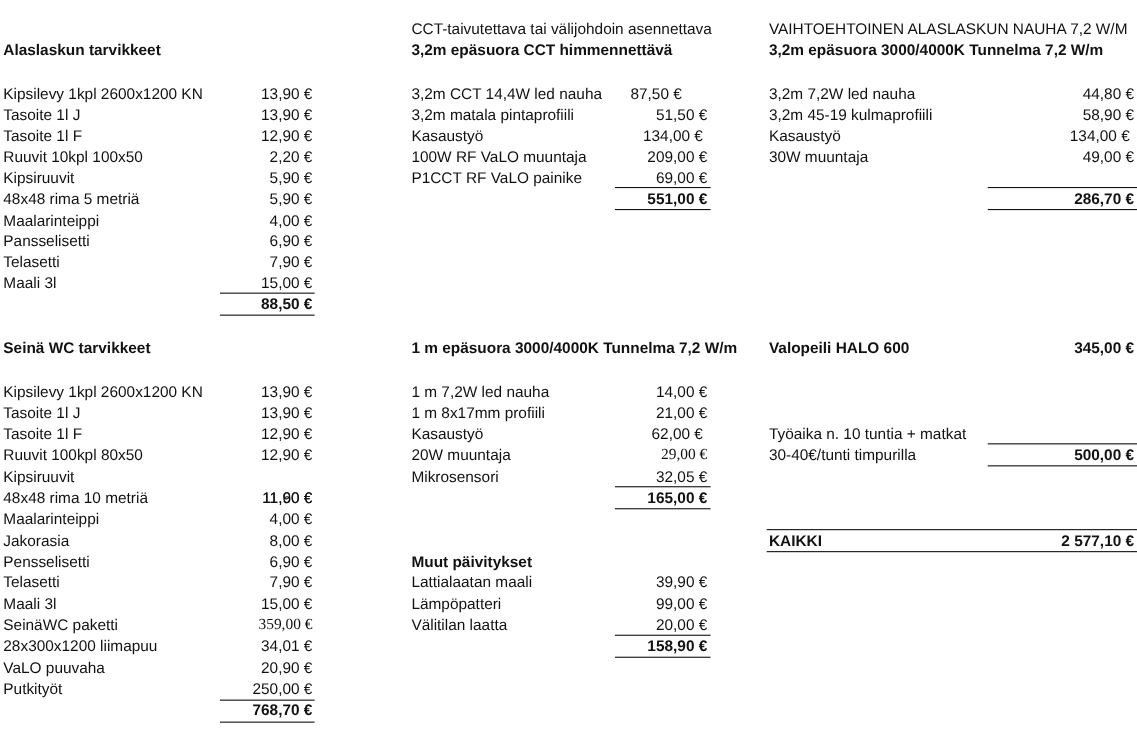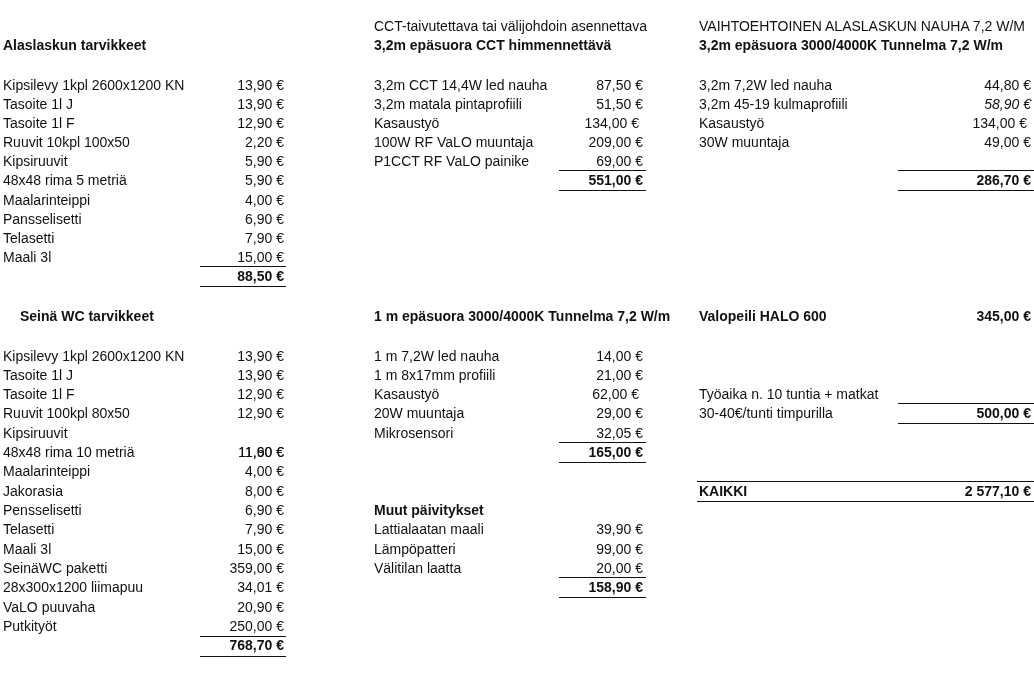--- a/index.html
+++ b/index.html
@@ -40,21 +40,21 @@
   <div class="hl" style="left:200px;width:86px;top:266px;"></div>
   <div class="cell r b" style="left:190px;width:94px;top:267px;">88,50 €</div>
   <div class="hl" style="left:200px;width:86px;top:286px;"></div>
 </div>
 
 <div>
   <div class="cell" style="left:374px;top:17px;">CCT-taivutettava tai välijohdoin asennettava</div>
   <div class="cell b" style="left:374px;top:36px;">3,2m epäsuora CCT himmennettävä</div>
 
   <div class="cell" style="left:374px;top:76px;">3,2m CCT 14,4W led nauha</div>
-  <div class="cell r" style="left:550px;width:93px;top:76px;">87,50 €</div>
+  <div class="cell r" style="left:550px;width:93px;top:76px;text-align:center;">87,50 €</div>
   <div class="cell" style="left:374px;top:95px;">3,2m matala pintaprofiili</div>
   <div class="cell r" style="left:550px;width:93px;top:95px;">51,50 €</div>
   <div class="cell" style="left:374px;top:114px;">Kasaustyö</div>
   <div class="cell r" style="left:550px;width:89px;top:114px;">134,00 €</div>
   <div class="cell" style="left:374px;top:133px;">100W RF VaLO muuntaja</div>
   <div class="cell r" style="left:550px;width:93px;top:133px;">209,00 €</div>
   <div class="cell" style="left:374px;top:152px;">P1CCT RF VaLO painike</div>
   <div class="cell r" style="left:550px;width:93px;top:152px;">69,00 €</div>
 
   <div class="hl" style="left:559px;width:87px;top:170px;"></div>
@@ -62,33 +62,33 @@
   <div class="hl" style="left:559px;width:87px;top:190px;"></div>
 </div>
 
 <div>
   <div class="cell" style="left:699px;top:17px;">VAIHTOEHTOINEN ALASLASKUN NAUHA 7,2 W/M</div>
   <div class="cell b" style="left:699px;top:36px;">3,2m epäsuora 3000/4000K Tunnelma 7,2 W/m</div>
 
   <div class="cell" style="left:699px;top:76px;">3,2m 7,2W led nauha</div>
   <div class="cell r" style="left:930px;width:101px;top:76px;">44,80 €</div>
   <div class="cell" style="left:699px;top:95px;">3,2m 45-19 kulmaprofiili</div>
-  <div class="cell r" style="left:930px;width:101px;top:95px;font-style:italic;">58,90 €</div>
+  <div class="cell r" style="left:930px;width:101px;top:95px;">58,90 €</div>
   <div class="cell" style="left:699px;top:114px;">Kasaustyö</div>
   <div class="cell r" style="left:930px;width:97px;top:114px;">134,00 €</div>
   <div class="cell" style="left:699px;top:133px;">30W muuntaja</div>
   <div class="cell r" style="left:930px;width:101px;top:133px;">49,00 €</div>
 
   <div class="hl" style="left:898px;width:136px;top:170px;"></div>
   <div class="cell r b" style="left:930px;width:101px;top:171px;">286,70 €</div>
   <div class="hl" style="left:898px;width:136px;top:190px;"></div>
 </div>
 
 <div>
-  <div class="cell b" style="left:20px;top:307px;">Seinä WC tarvikkeet</div>
+  <div class="cell b" style="left:3px;top:307px;">Seinä WC tarvikkeet</div>
 
   <div class="cell" style="left:3px;top:347px;">Kipsilevy 1kpl 2600x1200 KN</div>
   <div class="cell r" style="left:190px;width:94px;top:347px;">13,90 €</div>
   <div class="cell" style="left:3px;top:366px;">Tasoite 1l J</div>
   <div class="cell r" style="left:190px;width:94px;top:366px;">13,90 €</div>
   <div class="cell" style="left:3px;top:385px;">Tasoite 1l F</div>
   <div class="cell r" style="left:190px;width:94px;top:385px;">12,90 €</div>
   <div class="cell" style="left:3px;top:404px;">Ruuvit 100kpl 80x50</div>
   <div class="cell r" style="left:190px;width:94px;top:404px;">12,90 €</div>
   <div class="cell" style="left:3px;top:424px;">Kipsiruuvit</div>
@@ -99,21 +99,21 @@
   <div class="cell r" style="left:190px;width:94px;top:462px;">4,00 €</div>
   <div class="cell" style="left:3px;top:482px;">Jakorasia</div>
   <div class="cell r" style="left:190px;width:94px;top:482px;">8,00 €</div>
   <div class="cell" style="left:3px;top:501px;">Pensselisetti</div>
   <div class="cell r" style="left:190px;width:94px;top:501px;">6,90 €</div>
   <div class="cell" style="left:3px;top:520px;">Telasetti</div>
   <div class="cell r" style="left:190px;width:94px;top:520px;">7,90 €</div>
   <div class="cell" style="left:3px;top:540px;">Maali 3l</div>
   <div class="cell r" style="left:190px;width:94px;top:540px;">15,00 €</div>
   <div class="cell" style="left:3px;top:559px;">SeinäWC paketti</div>
-  <div class="cell r" style="left:190px;width:94px;top:559px;">359,00 €</div>
+  <div class="cell r" style="left:190px;width:94px;top:559px;font-family:Liberation Serif, serif;">359,00 €</div>
   <div class="cell" style="left:3px;top:578px;">28x300x1200 liimapuu</div>
   <div class="cell r" style="left:190px;width:94px;top:578px;">34,01 €</div>
   <div class="cell" style="left:3px;top:598px;">VaLO puuvaha</div>
   <div class="cell r" style="left:190px;width:94px;top:598px;">20,90 €</div>
   <div class="cell" style="left:3px;top:617px;">Putkityöt</div>
   <div class="cell r" style="left:190px;width:94px;top:617px;">250,00 €</div>
 
   <div class="hl" style="left:200px;width:86px;top:636px;"></div>
   <div class="cell r b" style="left:190px;width:94px;top:636px;">768,70 €</div>
   <div class="hl" style="left:200px;width:86px;top:656px;"></div>
@@ -122,21 +122,21 @@
 <div>
   <div class="cell b" style="left:374px;top:307px;">1 m epäsuora 3000/4000K Tunnelma 7,2 W/m</div>
 
   <div class="cell" style="left:374px;top:347px;">1 m 7,2W led nauha</div>
   <div class="cell r" style="left:550px;width:93px;top:347px;">14,00 €</div>
   <div class="cell" style="left:374px;top:366px;">1 m 8x17mm profiili</div>
   <div class="cell r" style="left:550px;width:93px;top:366px;">21,00 €</div>
   <div class="cell" style="left:374px;top:385px;">Kasaustyö</div>
   <div class="cell r" style="left:550px;width:89px;top:385px;">62,00 €</div>
   <div class="cell" style="left:374px;top:404px;">20W muuntaja</div>
-  <div class="cell r" style="left:550px;width:93px;top:404px;">29,00 €</div>
+  <div class="cell r" style="left:550px;width:93px;top:404px;font-family:Liberation Serif, serif;">29,00 €</div>
   <div class="cell" style="left:374px;top:424px;">Mikrosensori</div>
   <div class="cell r" style="left:550px;width:93px;top:424px;">32,05 €</div>
 
   <div class="hl" style="left:559px;width:87px;top:442px;"></div>
   <div class="cell r b" style="left:550px;width:93px;top:443px;">165,00 €</div>
   <div class="hl" style="left:559px;width:87px;top:462px;"></div>
 </div>
 
 <div>
   <div class="cell b" style="left:374px;top:501px;">Muut päivitykset</div>

